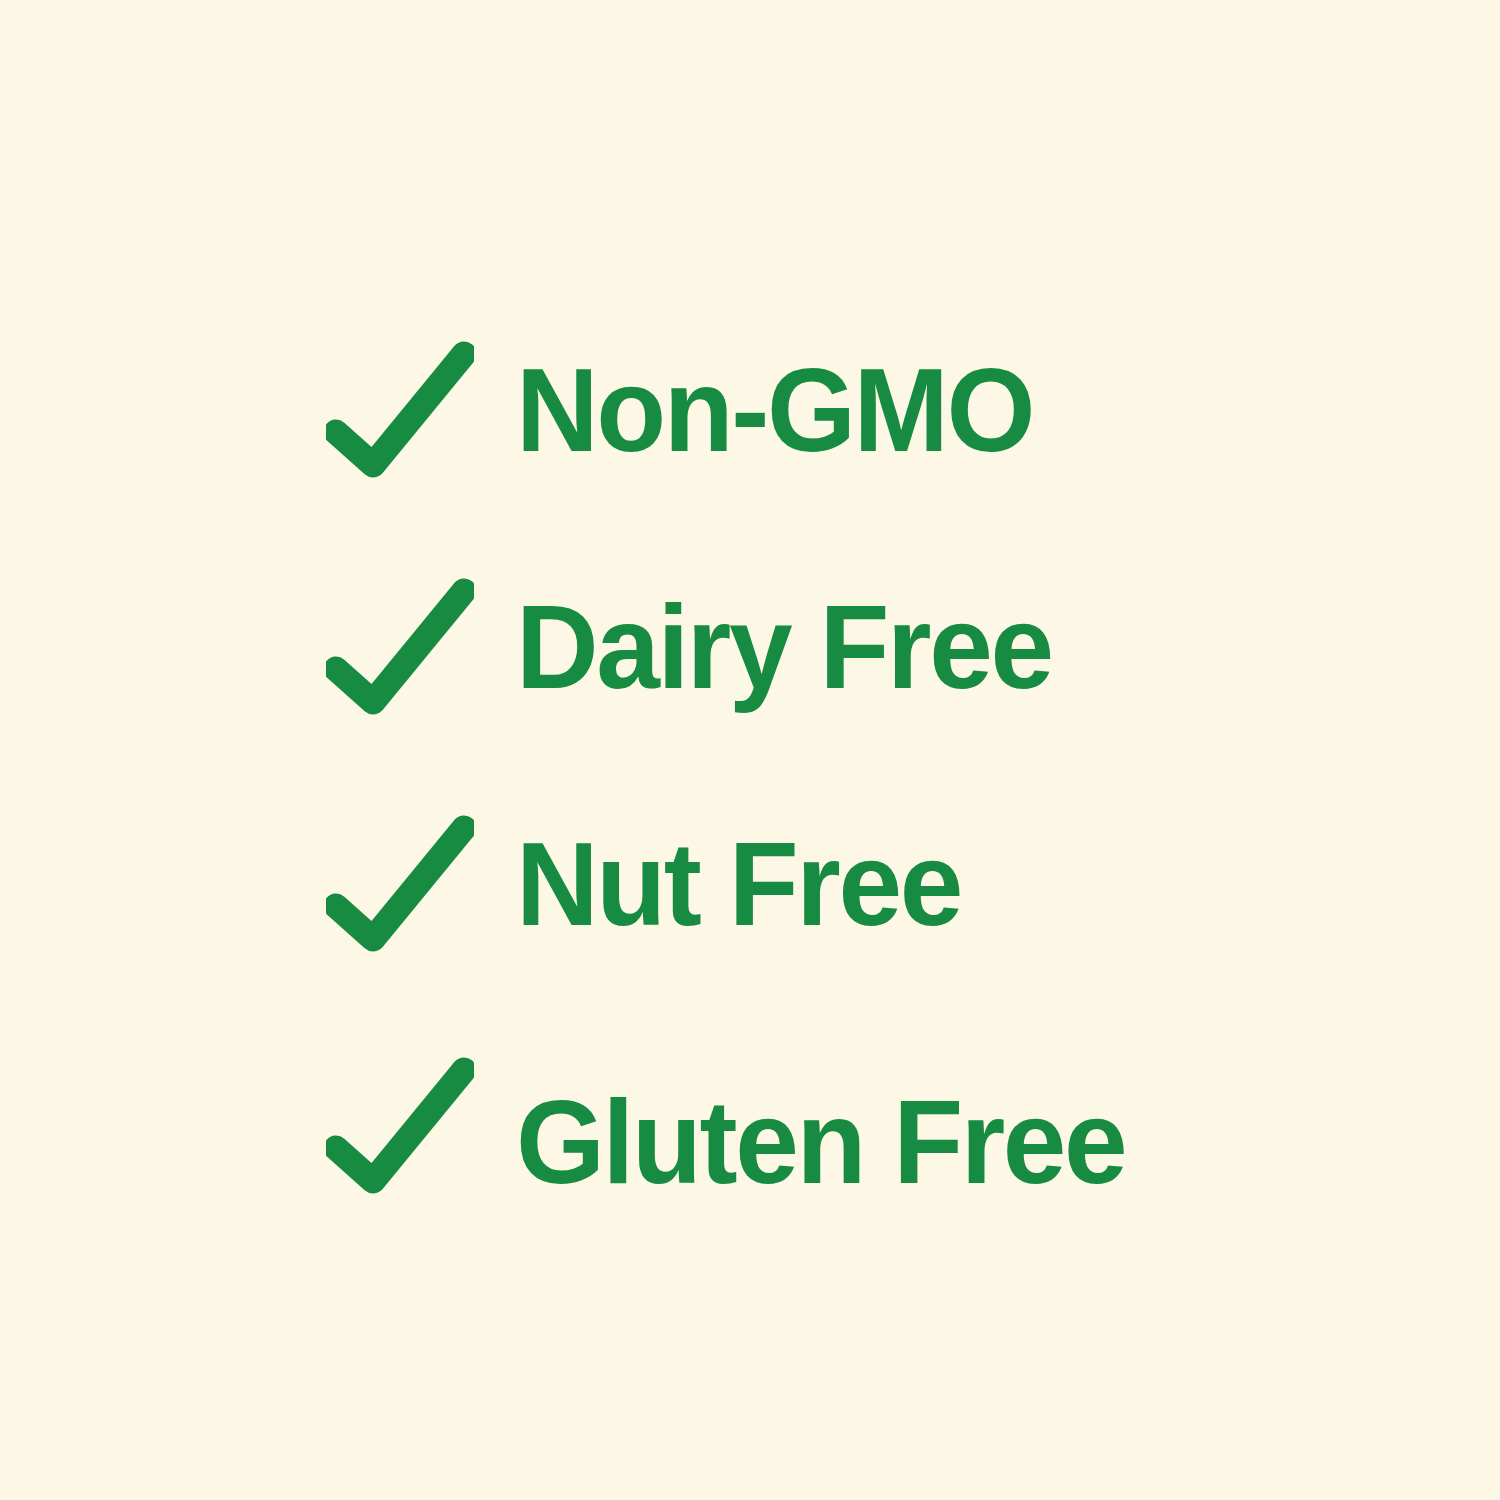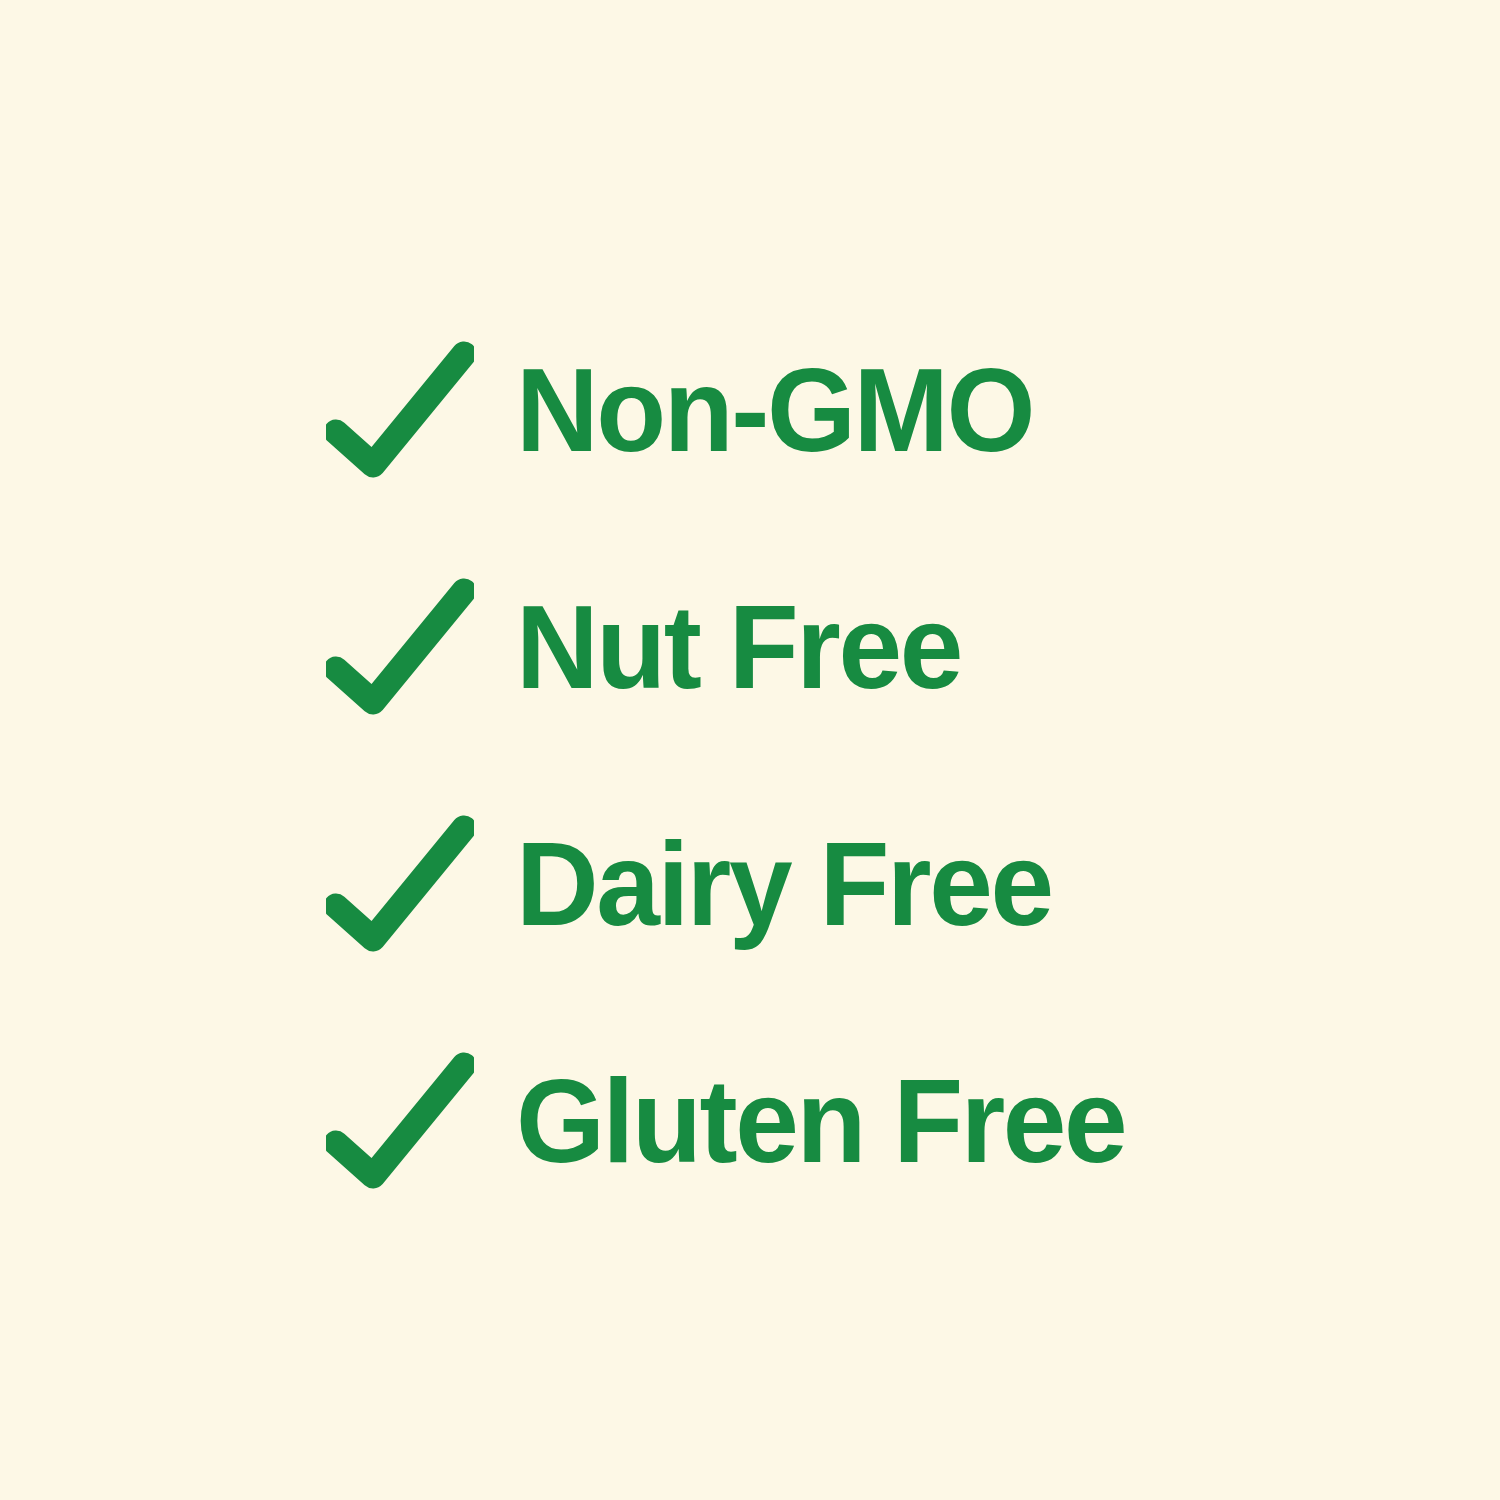--- a/index.html
+++ b/index.html
@@ -30,20 +30,21 @@
     flex-direction: column;
   }
   .claim-row {
     display: flex;
     align-items: center;
     height: 160px;
     margin-bottom: 77px;
   }
   .claim-row:last-child {
     margin-bottom: 0;
+    align-items: flex-end;
   }
   .check-wrap {
     width: 150px;
     height: 150px;
     flex: 0 0 150px;
     display: flex;
     align-items: center;
     justify-content: flex-start;
   }
   .check-icon {
@@ -80,30 +81,30 @@
       </span>
       <span class="claim-label">Non-GMO</span>
     </div>
 
     <div class="claim-row">
       <span class="check-wrap">
         <svg class="check-icon" viewBox="0 0 148 140" xmlns="http://www.w3.org/2000/svg" aria-hidden="true">
           <path d="M10 92 L47 125 L138 14" fill="none" stroke="#178B41" stroke-width="25" stroke-linecap="round" stroke-linejoin="round"></path>
         </svg>
       </span>
-      <span class="claim-label">Nut Free</span>
+      <span class="claim-label">Dairy Free</span>
     </div>
 
     <div class="claim-row">
       <span class="check-wrap">
         <svg class="check-icon" viewBox="0 0 148 140" xmlns="http://www.w3.org/2000/svg" aria-hidden="true">
           <path d="M10 92 L47 125 L138 14" fill="none" stroke="#178B41" stroke-width="25" stroke-linecap="round" stroke-linejoin="round"></path>
         </svg>
       </span>
-      <span class="claim-label">Dairy Free</span>
+      <span class="claim-label">Nut Free</span>
     </div>
 
     <div class="claim-row">
       <span class="check-wrap">
         <svg class="check-icon" viewBox="0 0 148 140" xmlns="http://www.w3.org/2000/svg" aria-hidden="true">
           <path d="M10 92 L47 125 L138 14" fill="none" stroke="#178B41" stroke-width="25" stroke-linecap="round" stroke-linejoin="round"></path>
         </svg>
       </span>
       <span class="claim-label">Gluten Free</span>
     </div>

